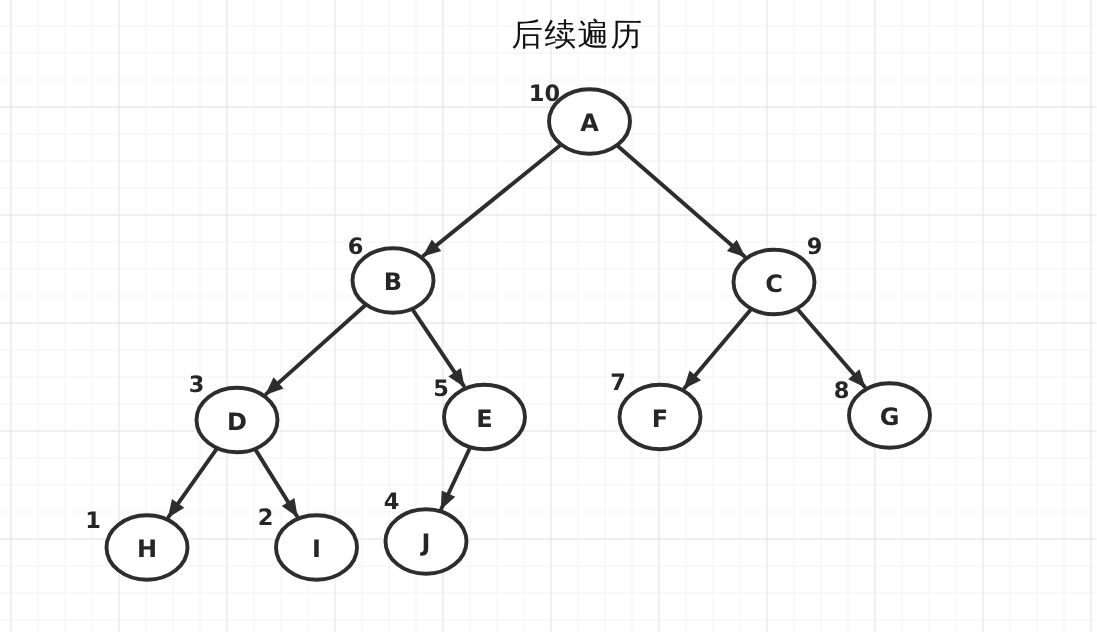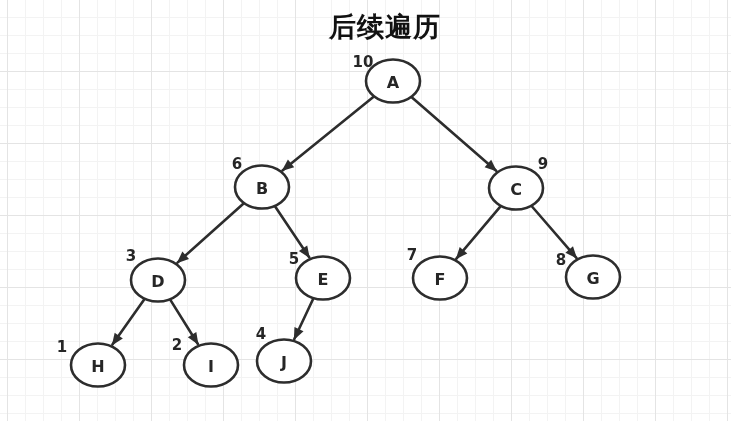--- a/index.html
+++ b/index.html
@@ -20,22 +20,22 @@
     background-size: 72px 72px, 72px 72px, 18px 18px, 18px 18px;
     background-position: 7px -1px, 7px -1px, 7px -1px, 7px -1px;
     font-family: "DejaVu Sans", "Liberation Sans", sans-serif;
   }
 
   .diagram-title {
     position: absolute;
     top: 9px;
     left: 385px;
     transform: translateX(-50%);
-    font-size: 27px;
-    font-weight: bold;
+    font-size: 21px;
+    font-weight: normal;
     color: #111111;
     white-space: nowrap;
     letter-spacing: 1px;
   }
 
   svg.tree { position: absolute; left: 0; top: 0; }
 
   .edge { stroke-linecap: round; }
 
   .node-ellipse { fill: #ffffff; }

